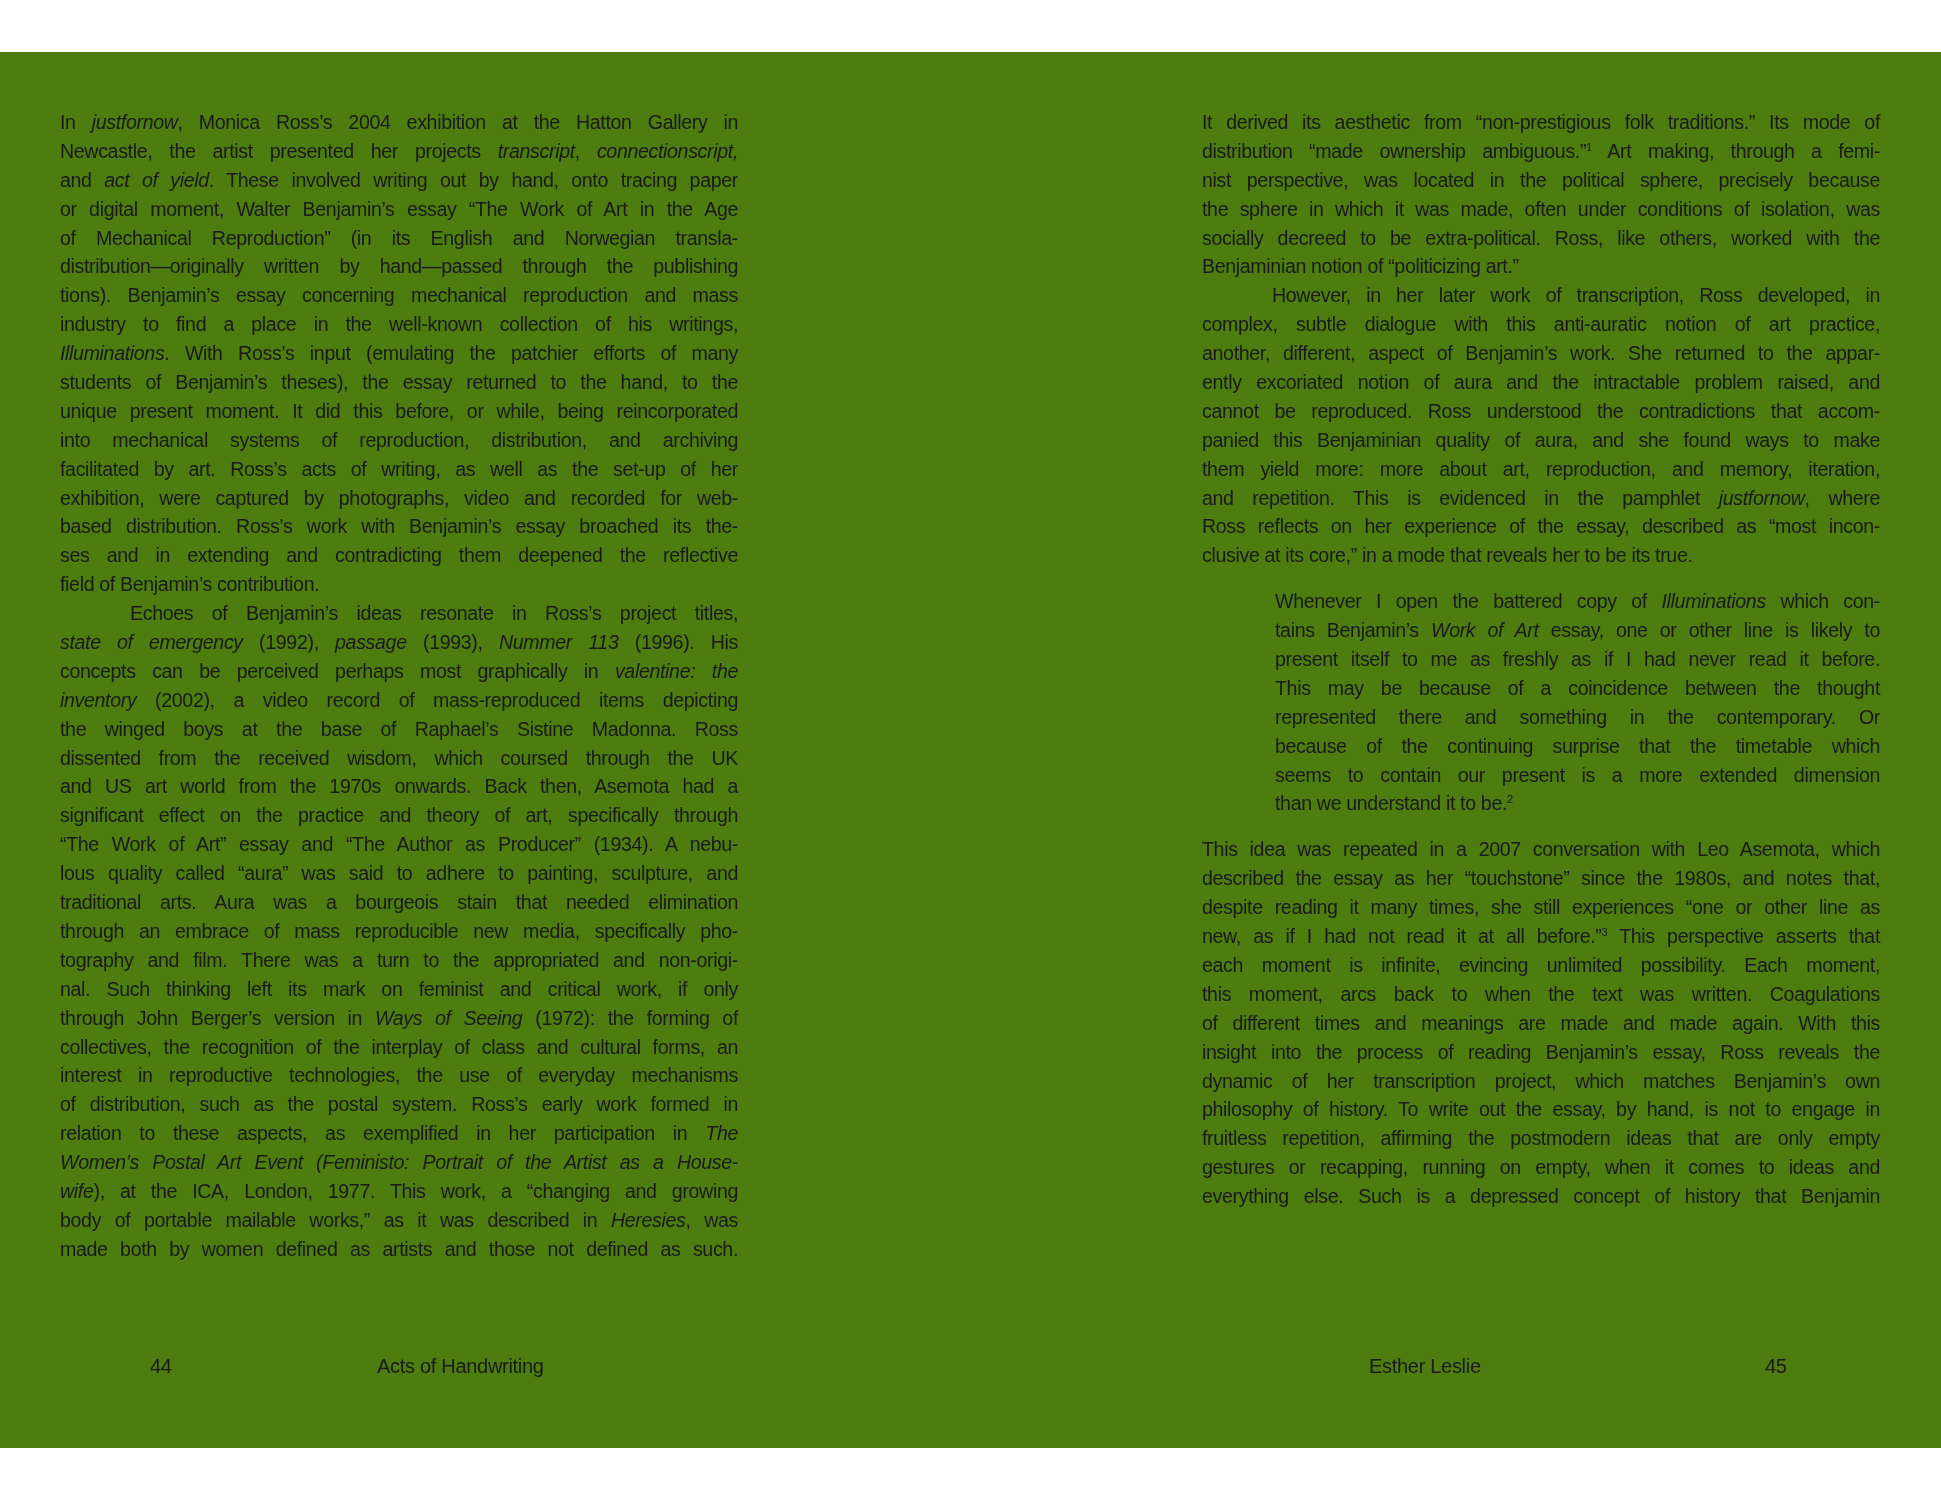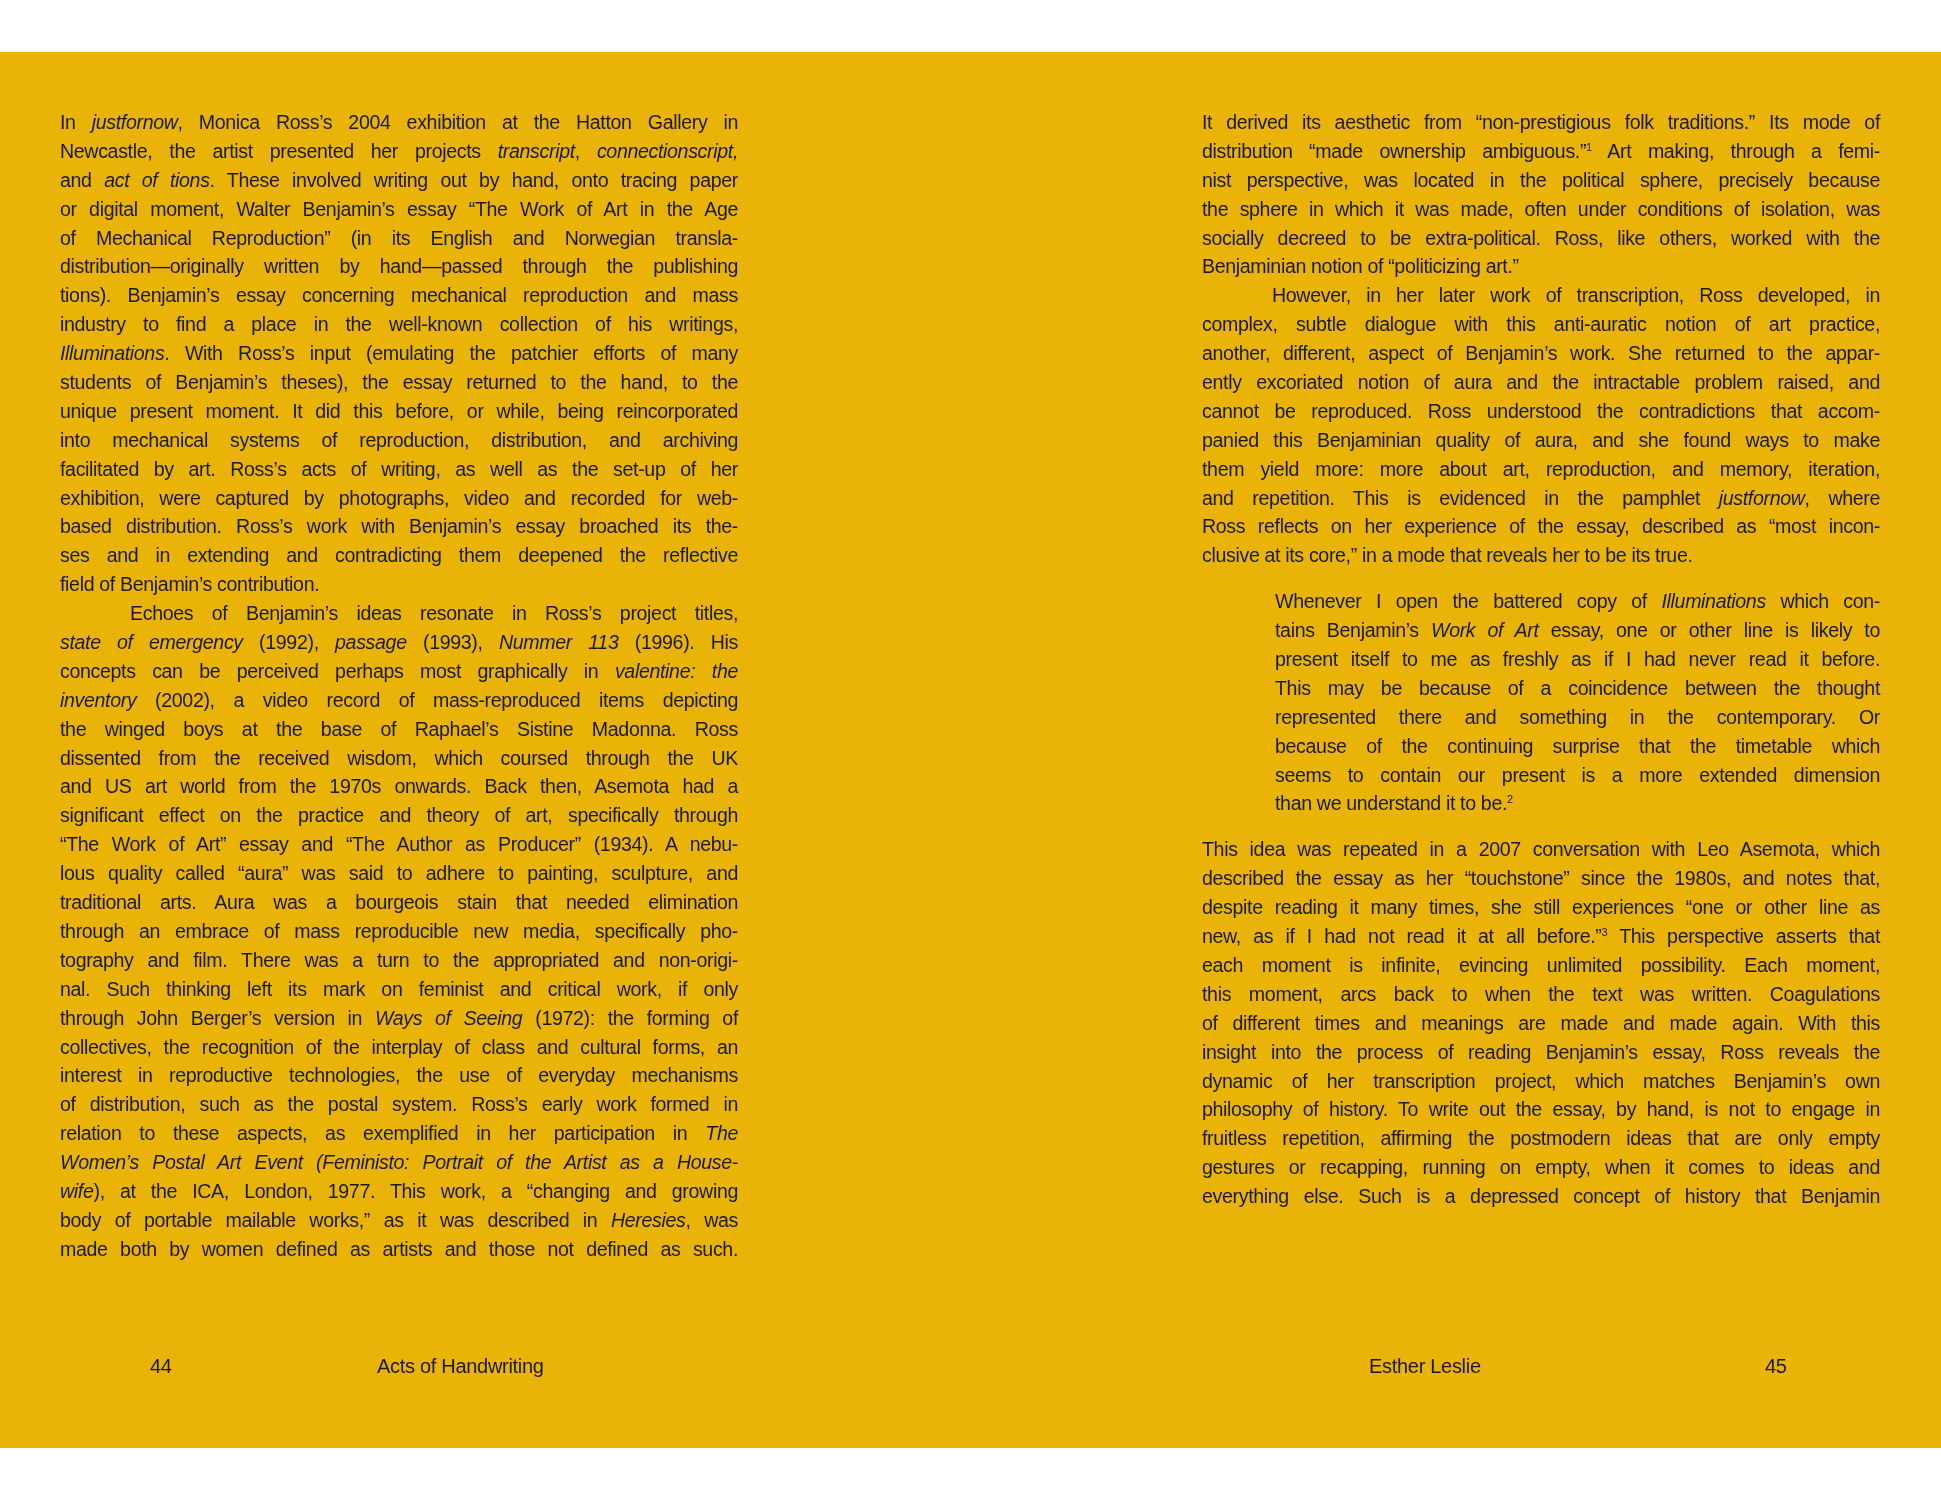--- a/index.html
+++ b/index.html
@@ -2,21 +2,21 @@
 <html><head>
 <meta charset="utf-8">
 <style>
   html, body { margin: 0; padding: 0; }
   body {
     width: 1941px; height: 1500px; background: #ffffff; position: relative; overflow: hidden;
     font-family: "Liberation Sans", sans-serif; color: #1a1a1a;
   }
   .spread {
     position: absolute; left: 0; top: 52px; width: 1941px; height: 1396px;
-    background: #eab308;
+    background: #4d7c0f;
     text-decoration: underline;
   }
   .page { position: absolute; top: 0; height: 100%; }
   .page-left { left: 0; width: 970px; }
   .page-right { left: 970px; width: 971px; }
   .column { position: absolute; top: 56px; }
   .page-left .column { left: 60px; width: 678px; }
   .page-right .column { left: 232px; width: 678px; }
   .line {
     display: block; height: 28.9px; line-height: 28.9px;
@@ -38,21 +38,21 @@
 </style>
 </head>
 <body>
 
 <div class="spread">
   <div class="page page-left">
     <div class="column" id="col-left">
         <div>
           <span class="line"><span>In </span><i>justfornow</i><span>, Monica Ross’s 2004 exhibition at the Hatton Gallery in</span></span>
           <span class="line"><span>Newcastle, the artist presented her projects </span><i>transcript</i><span>, </span><i>connectionscript,</i></span>
-          <span class="line"><span>and </span><i>act of tions</i><span>. These involved writing out by hand, onto tracing paper</span></span>
+          <span class="line"><span>and </span><i>act of yield</i><span>. These involved writing out by hand, onto tracing paper</span></span>
           <span class="line"><span>or digital moment, Walter Benjamin’s essay “The Work of Art in the Age</span></span>
           <span class="line"><span>of Mechanical Reproduction” (in its English and Norwegian transla-</span></span>
           <span class="line"><span>distribution—originally written by hand—passed through the publishing</span></span>
           <span class="line"><span>tions). Benjamin’s essay concerning mechanical reproduction and mass</span></span>
           <span class="line"><span>industry to find a place in the well-known collection of his writings,</span></span>
           <span class="line"><i>Illuminations</i><span>. With Ross’s input (emulating the patchier efforts of many</span></span>
           <span class="line"><span>students of Benjamin’s theses), the essay returned to the hand, to the</span></span>
           <span class="line"><span>unique present moment. It did this before, or while, being reincorporated</span></span>
           <span class="line"><span>into mechanical systems of reproduction, distribution, and archiving</span></span>
           <span class="line"><span>facilitated by art. Ross’s acts of writing, as well as the set-up of her</span></span>

